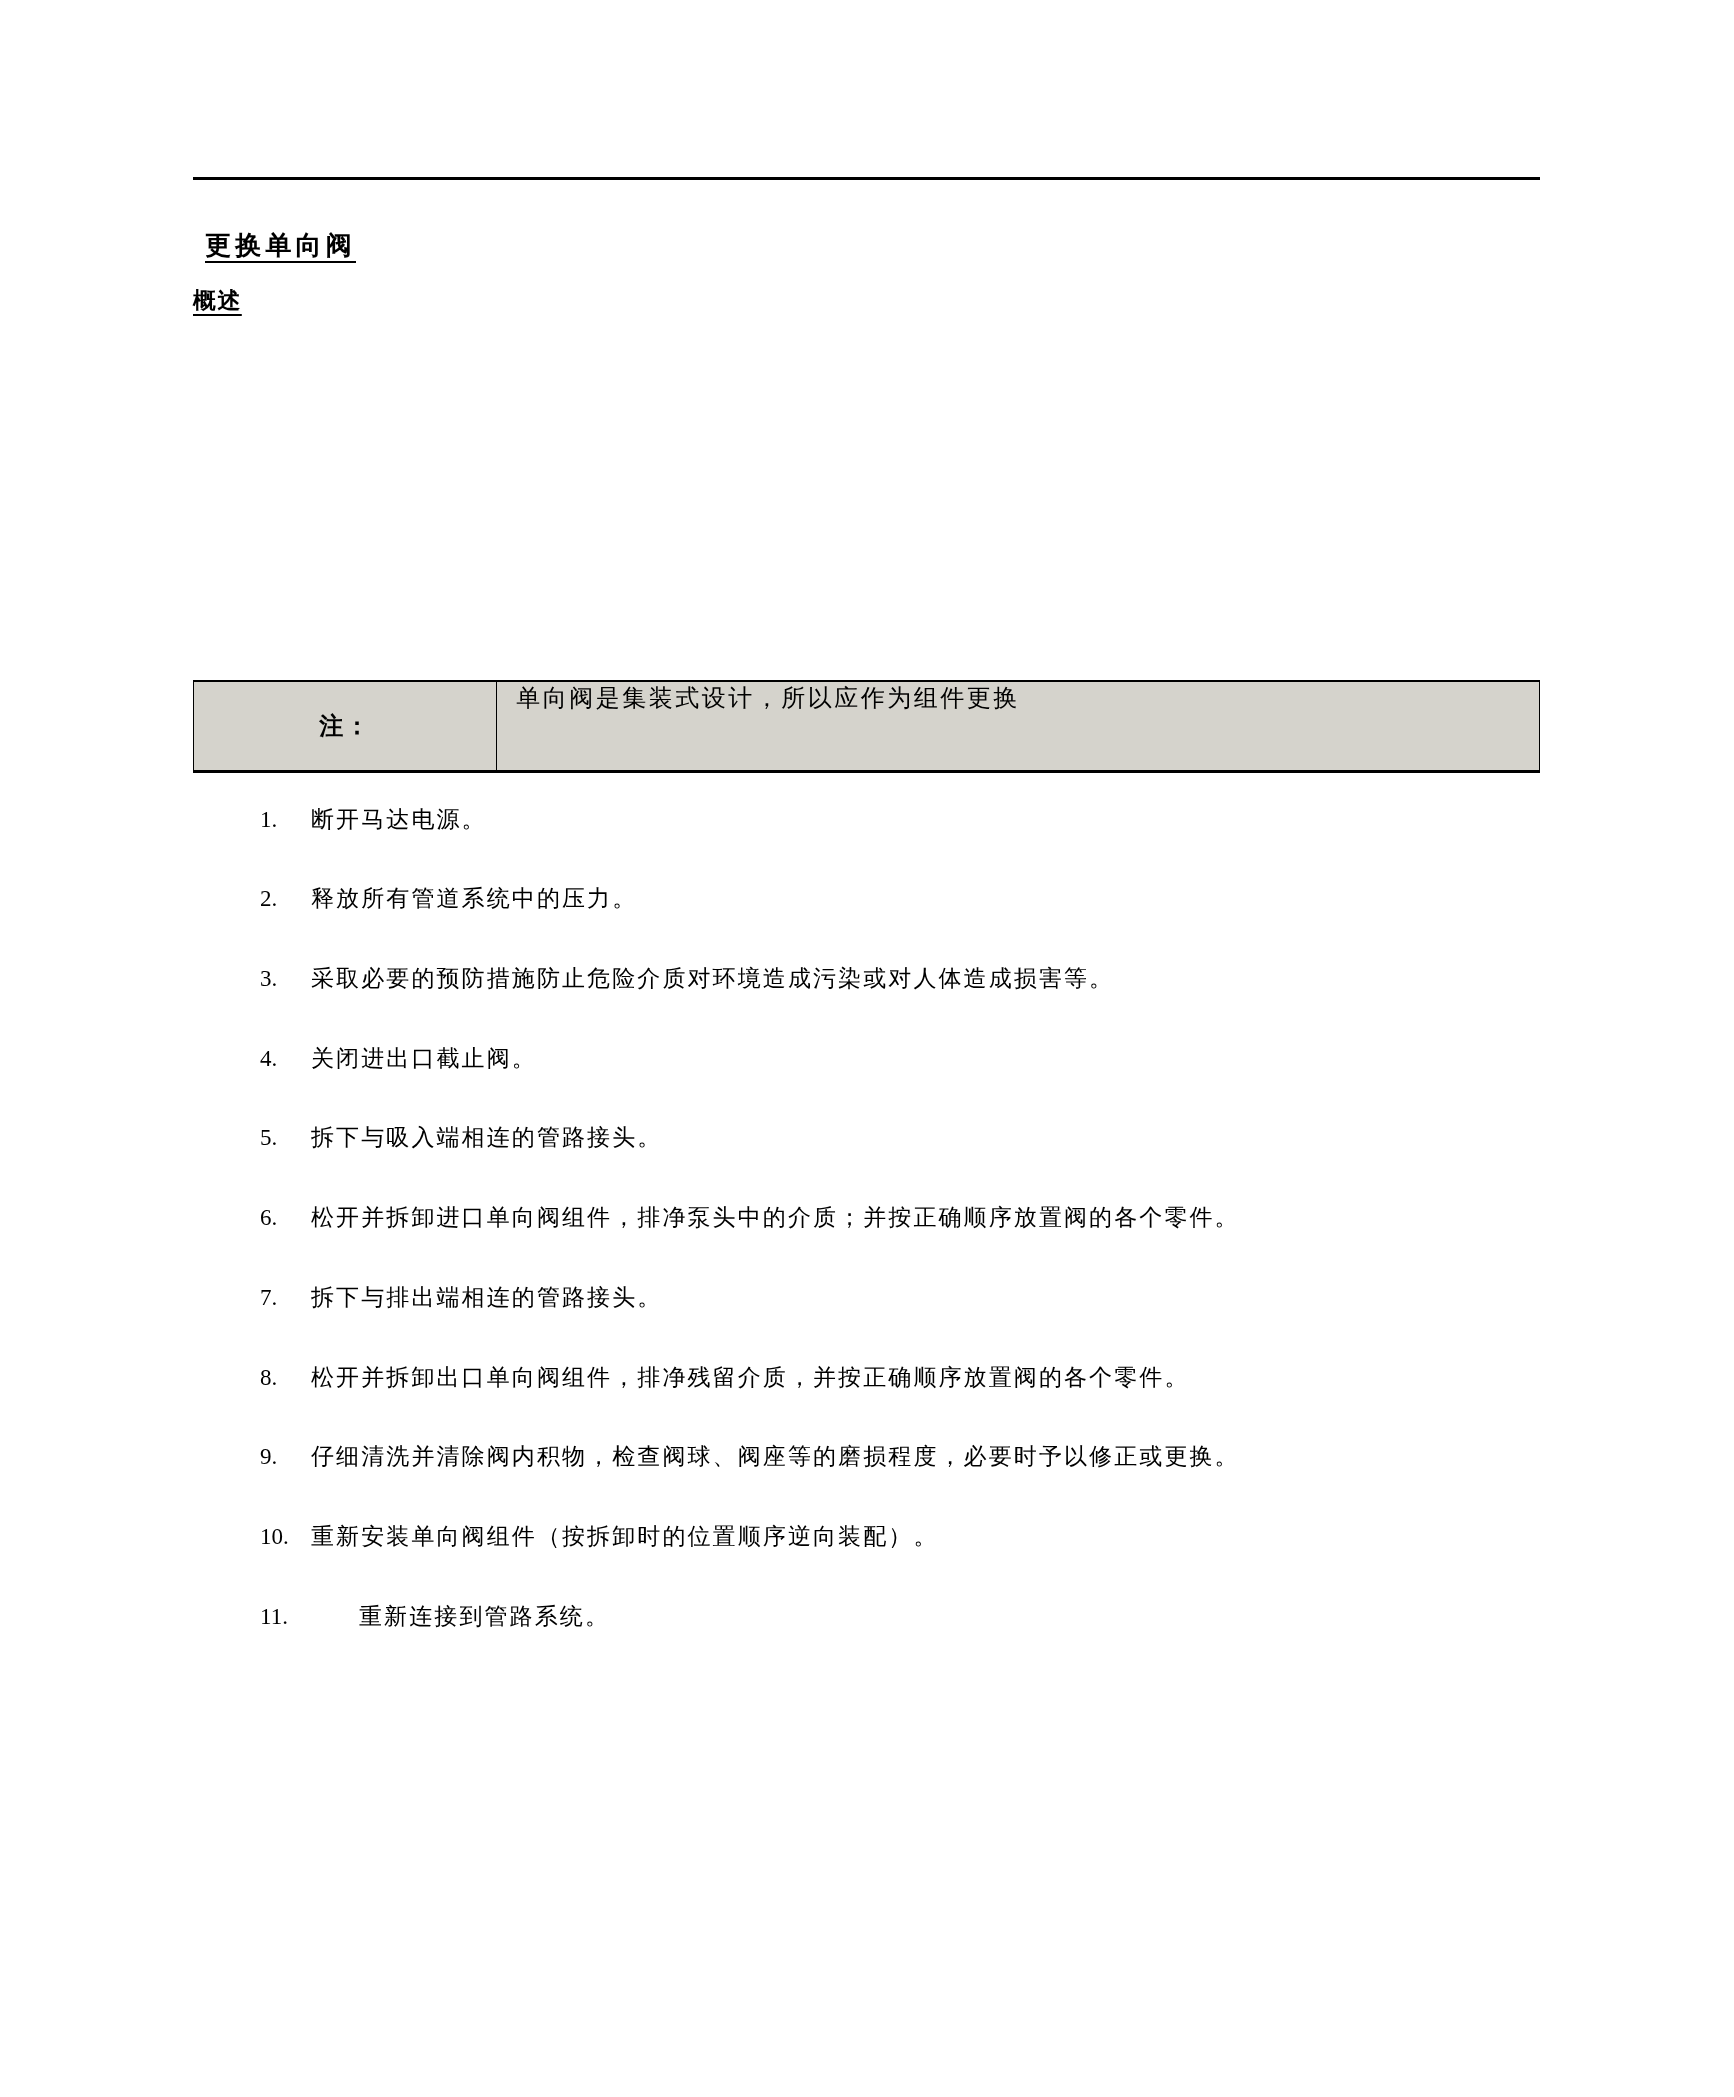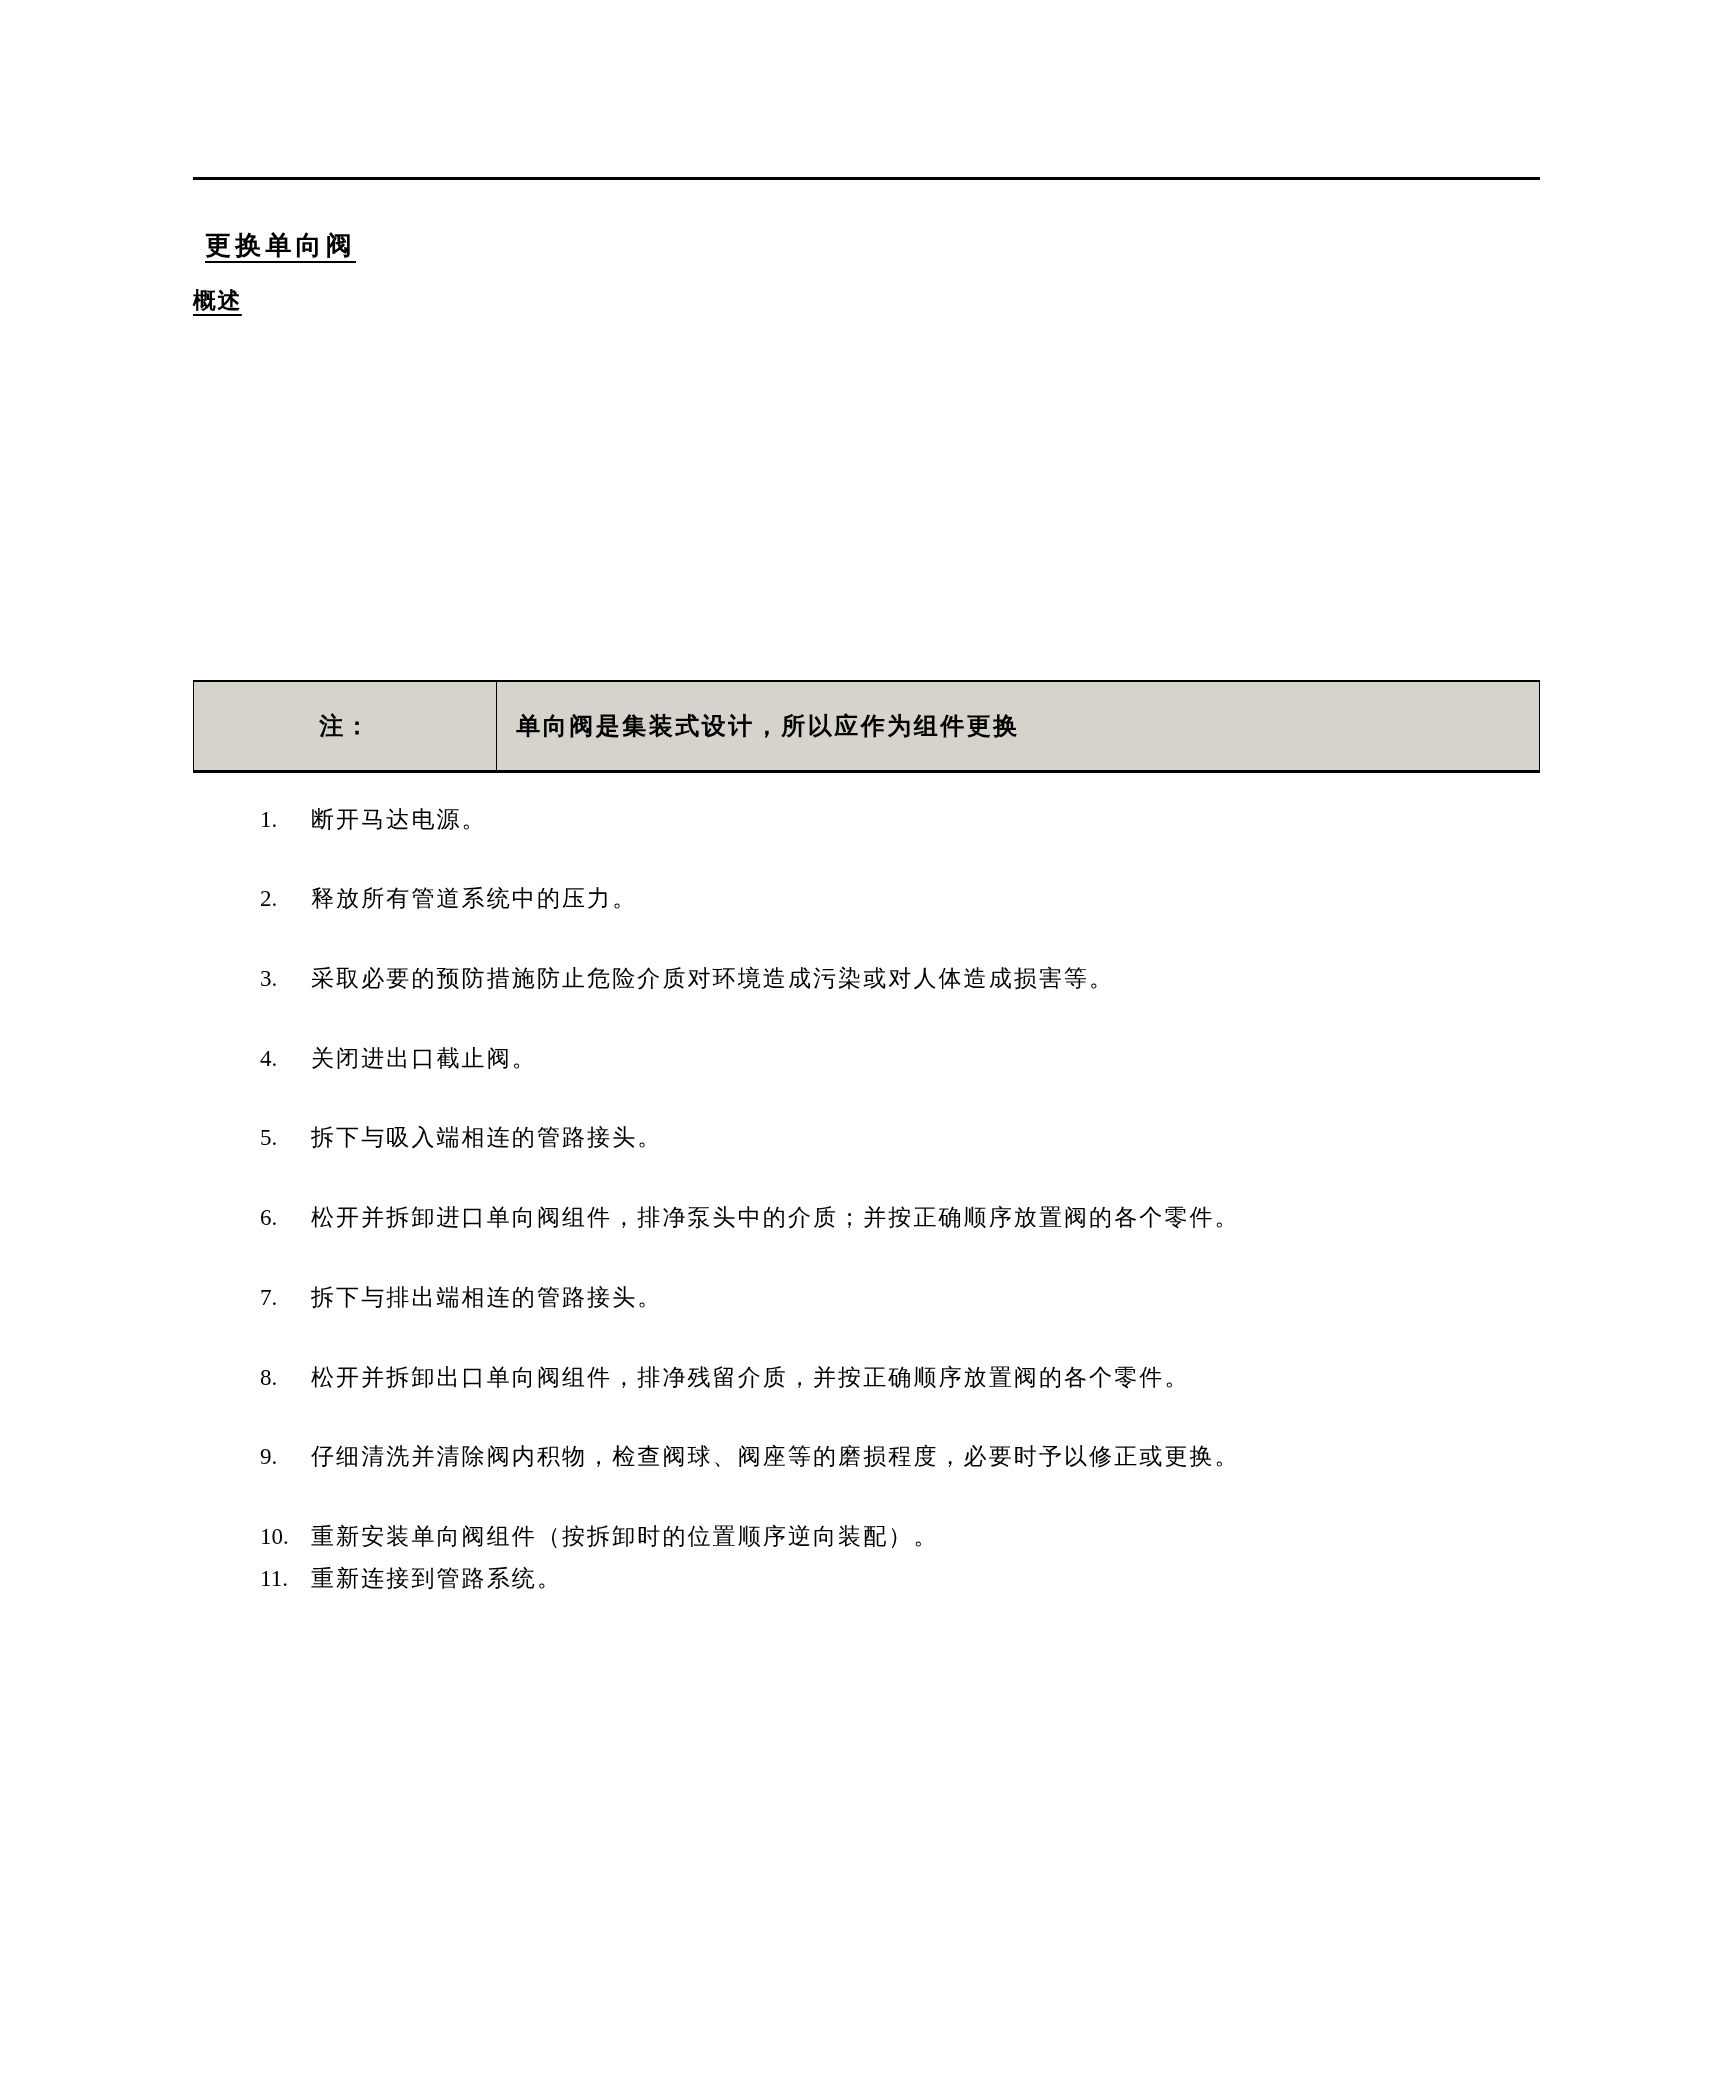--- a/index.html
+++ b/index.html
@@ -71,24 +71,23 @@
     display: flex;
     align-items: center;
     justify-content: center;
     font-size: 24px;
     font-weight: bold;
     letter-spacing: 1.7px;
   }
   .note-text-cell {
     flex: 1;
     display: flex;
-    align-items: center;
     padding-left: 19.3px;
     font-family: "Liberation Sans", "DejaVu Sans", sans-serif;
-    font-weight: bold;
+    font-weight: normal;
     font-size: 24px;
     letter-spacing: 2.5px;
   }
   .steps { position: absolute; left: 0; top: 0; }
   .step {
     position: absolute;
     left: 260px;
     display: flex;
     font-size: 23px;
     line-height: 30px;
@@ -103,21 +102,21 @@
   .step-0  { top: 805px; }
   .step-1  { top: 884px; }
   .step-2  { top: 964px; }
   .step-3  { top: 1044px; }
   .step-4  { top: 1123px; }
   .step-5  { top: 1203px; }
   .step-6  { top: 1283px; }
   .step-7  { top: 1363px; }
   .step-8  { top: 1442px; }
   .step-9  { top: 1522px; }
-  .step-10 { top: 1564px; }
+  .step-10 { top: 1602px; gap: 48px; }
 </style>
 </head>
 <body>
 
 <div class="page">
 
   <div class="top-rule"></div>
 
   <h1 class="doc-title">更换单向阀</h1>
 

